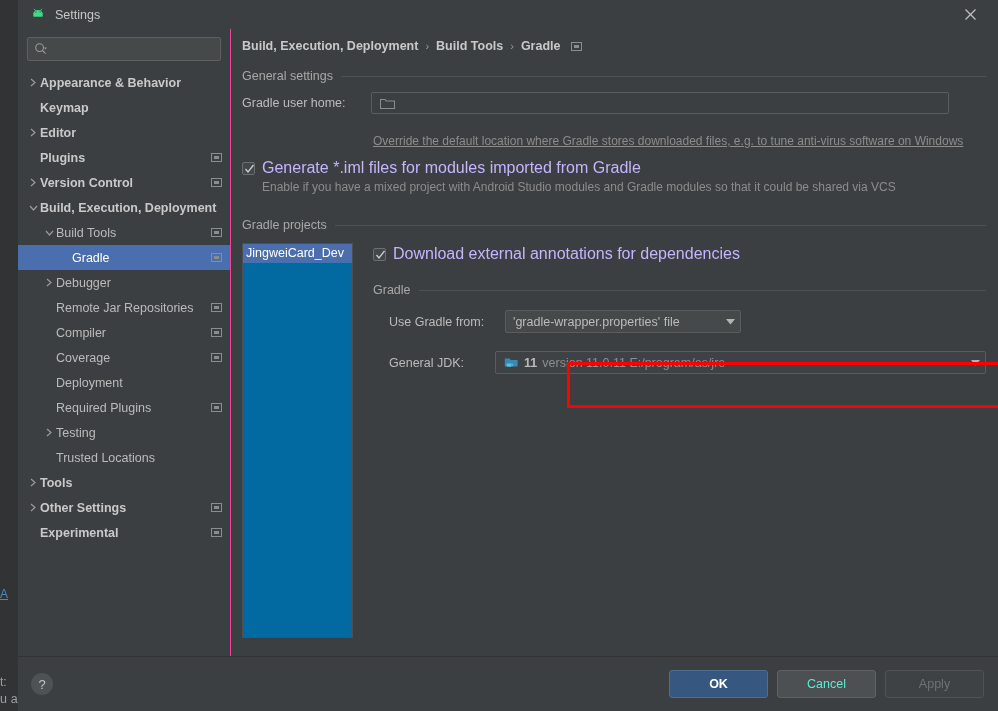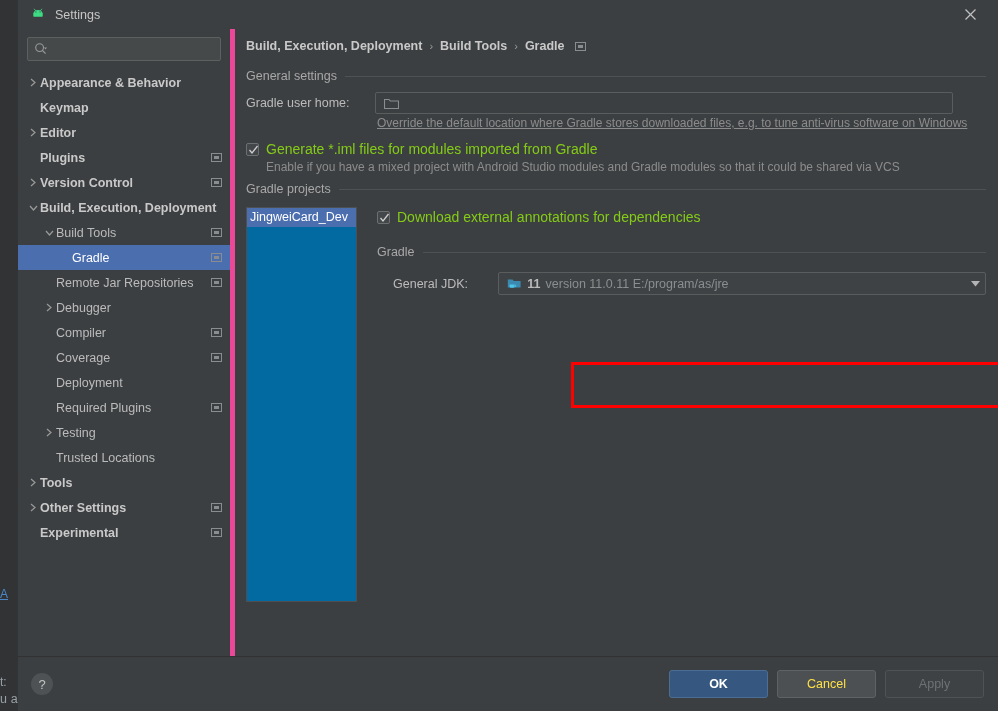--- a/index.html
+++ b/index.html
@@ -103,21 +103,21 @@
     min-height: 0;
   }
 
   
   #left-pane {
     width: 212px;
     min-width: 212px;
     background: #3c3f41;
     display: flex;
     flex-direction: column;
-    border-right: 5px solid #ec4899;
+    border-right: 1px solid #ec4899;
   }
   #search-wrap {
     padding: 8px 9px 7px 9px;
   }
   #search-box {
     height: 22px;
     background: #45494a;
     border: 1px solid #5e6060;
     border-radius: 2px;
     display: flex;
@@ -293,22 +293,22 @@
     margin-right: 7px;
     position: relative;
     cursor: pointer;
     box-sizing: border-box;
   }
   .checkbox svg {
     position: absolute;
     left: 1px; top: 0px;
   }
   .checkbox-label {
-    font-size: 14px;
-    color: #84cc16;
+    font-size: 16px;
+    color: #c4b5fd;
     white-space: nowrap;
     cursor: default;
   }
 
   
   #projects-area {
     display: flex;
     margin-top: 0px;
   }
   #project-list {
@@ -419,21 +419,21 @@
     margin-left: auto;
     display: flex;
     gap: 9px;
   }
   .dlg-button {
     min-width: 73px;
     height: 26px;
     border-radius: 3px;
     border: 1px solid #5e6264;
     background: #4c5052;
-    color: #fde047;
+    color: #5eead4;
     font-size: 12.5px;
     font-family: inherit;
     display: flex;
     align-items: center;
     justify-content: center;
     cursor: pointer;
     padding: 0 12px;
   }
   .dlg-button.primary {
     background: #365880;
@@ -566,36 +566,36 @@
             <span class="tree-arrow"></span>
             <span class="tree-label">Gradle</span>
             <span class="tree-marker">
               <svg width="11" height="11" viewBox="0 0 11 11">
                 <rect x="0.5" y="1.5" width="10" height="8" fill="none" stroke="#8a8d8f" stroke-width="1"></rect>
                 <rect x="3" y="4" width="5" height="3" fill="#8a8d8f"></rect>
               </svg>
             </span>
           </div>
           <div class="tree-row" style="padding-left: 24px;">
-            <span class="tree-arrow"></span>
-            <span class="tree-label">Remote Jar Repositories</span>
-            <span class="tree-marker">
-              <svg width="11" height="11" viewBox="0 0 11 11">
-                <rect x="0.5" y="1.5" width="10" height="8" fill="none" stroke="#8a8d8f" stroke-width="1"></rect>
-                <rect x="3" y="4" width="5" height="3" fill="#8a8d8f"></rect>
-              </svg>
-            </span>
-          </div>
-          <div class="tree-row" style="padding-left: 24px;">
             <span class="tree-arrow">
               <svg width="8" height="9" viewBox="0 0 8 9">
                 <polyline points="2,1 6,4.5 2,8" fill="none" stroke="#9a9a9a" stroke-width="1.2"></polyline>
               </svg>
             </span>
             <span class="tree-label">Debugger</span>
+          </div>
+          <div class="tree-row" style="padding-left: 24px;">
+            <span class="tree-arrow"></span>
+            <span class="tree-label">Remote Jar Repositories</span>
+            <span class="tree-marker">
+              <svg width="11" height="11" viewBox="0 0 11 11">
+                <rect x="0.5" y="1.5" width="10" height="8" fill="none" stroke="#8a8d8f" stroke-width="1"></rect>
+                <rect x="3" y="4" width="5" height="3" fill="#8a8d8f"></rect>
+              </svg>
+            </span>
           </div>
           <div class="tree-row" style="padding-left: 24px;">
             <span class="tree-arrow"></span>
             <span class="tree-label">Compiler</span>
             <span class="tree-marker">
               <svg width="11" height="11" viewBox="0 0 11 11">
                 <rect x="0.5" y="1.5" width="10" height="8" fill="none" stroke="#8a8d8f" stroke-width="1"></rect>
                 <rect x="3" y="4" width="5" height="3" fill="#8a8d8f"></rect>
               </svg>
             </span>
@@ -687,21 +687,21 @@
         </span>
       </div>
 
       <div id="content-scroll">
 
         <div class="section-header">
           <span class="section-title">General settings</span>
           <span class="section-rule"></span>
         </div>
 
-        <div class="form-row" style="margin-bottom:2px;">
+        <div class="form-row" style="margin-bottom:20px;">
           <span class="form-label" style="width:125px;">Gradle user home:</span>
           <div class="text-field" style="flex:1; margin-left:4px; max-width:578px;">
             <span class="browse-icon">
               <svg width="15" height="13" viewBox="0 0 15 13">
                 <path d="M0.5 2.5 L5 2.5 L6.2 4 L14.5 4 L14.5 11.5 L0.5 11.5 Z" fill="none" stroke="#8a8d8f" stroke-width="1.1"></path>
               </svg>
             </span>
           </div>
         </div>
 
@@ -711,21 +711,21 @@
           <span class="checkbox">
             <svg width="11" height="12" viewBox="0 0 11 12">
               <polyline points="1.5,6 4,9 9.5,2" fill="none" stroke="#cfcfcf" stroke-width="1.3"></polyline>
             </svg>
           </span>
           <span class="checkbox-label">Generate *.iml files for modules imported from Gradle</span>
         </div>
 
         <div class="hint-text" style="margin-left:20px;">Enable if you have a mixed project with Android Studio modules and Gradle modules so that it could be shared via VCS</div>
 
-        <div class="section-header" style="margin-top:8px; margin-bottom:11px;">
+        <div class="section-header" style="margin-top:24px; margin-bottom:11px;">
           <span class="section-title">Gradle projects</span>
           <span class="section-rule"></span>
         </div>
 
         <div id="projects-area">
           <div id="project-list">
               <div class="project-item selected">JingweiCard_Dev</div>
             </div>
 
           <div id="project-detail">
@@ -737,20 +737,31 @@
                 </svg>
               </span>
               <span class="checkbox-label">Download external annotations for dependencies</span>
             </div>
 
             <div class="section-header" style="margin-top:20px; margin-bottom:13px;">
               <span class="section-title">Gradle</span>
               <span class="section-rule"></span>
             </div>
 
+            <div class="form-row" style="margin-left:16px; margin-bottom:18px;">
+              <span class="form-label" style="width:116px;">Use Gradle from:</span>
+              <div class="dropdown" style="width:236px;">
+                <span class="value">'gradle-wrapper.properties' file</span>
+                <span class="arrow">
+                  <svg width="9" height="6" viewBox="0 0 9 6">
+                      <polygon points="0,0 9,0 4.5,5.5" fill="#b4b4b4"></polygon>
+                    </svg>
+                </span>
+              </div>
+            </div>
 
             <div class="form-row" style="margin-left:16px;">
               <span class="form-label" style="width:116px;">General JDK:</span>
               <div class="dropdown disabled" style="width:536px;">
                 <span class="value">
                   <span class="jdk-icon">
                     <svg width="15" height="14" viewBox="0 0 15 14">
                       <path d="M0.8 2.4 L5.6 2.4 L6.7 3.9 L13.6 3.9 L13.6 10.4 L0.8 10.4 Z" fill="#3b89b0"></path>
                       <path d="M2.6 7.6 L7.4 7.6 L7.4 9.6 Q7.4 10.8 6 10.8 L4 10.8 Q2.6 10.8 2.6 9.6 Z" fill="#4fc3e8"></path>
                       <path d="M7.4 8.1 Q9.1 8.1 9.1 9.0 Q9.1 9.9 7.4 9.9" fill="none" stroke="#4fc3e8" stroke-width="0.9"></path>

